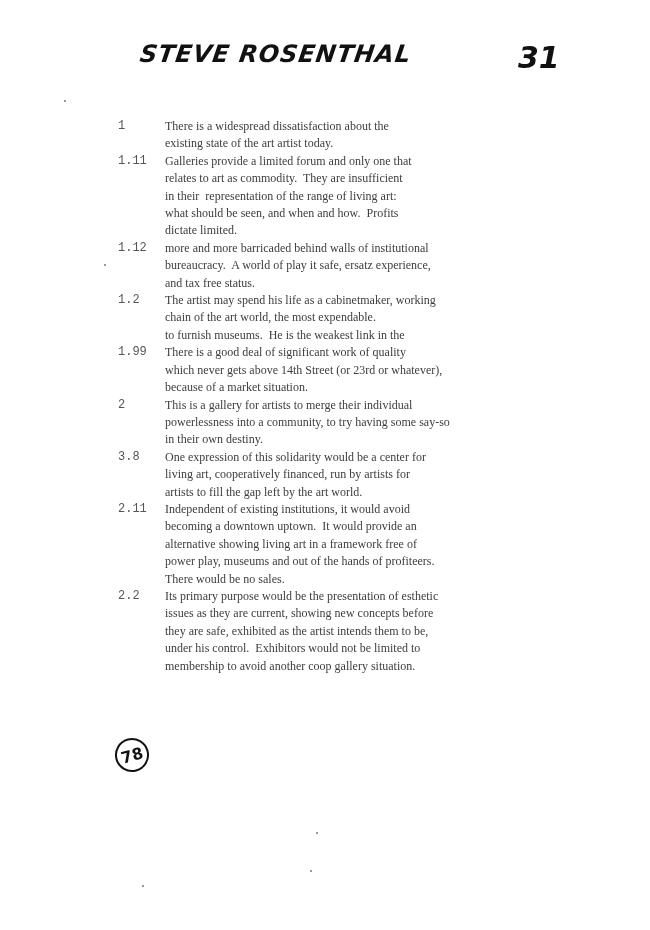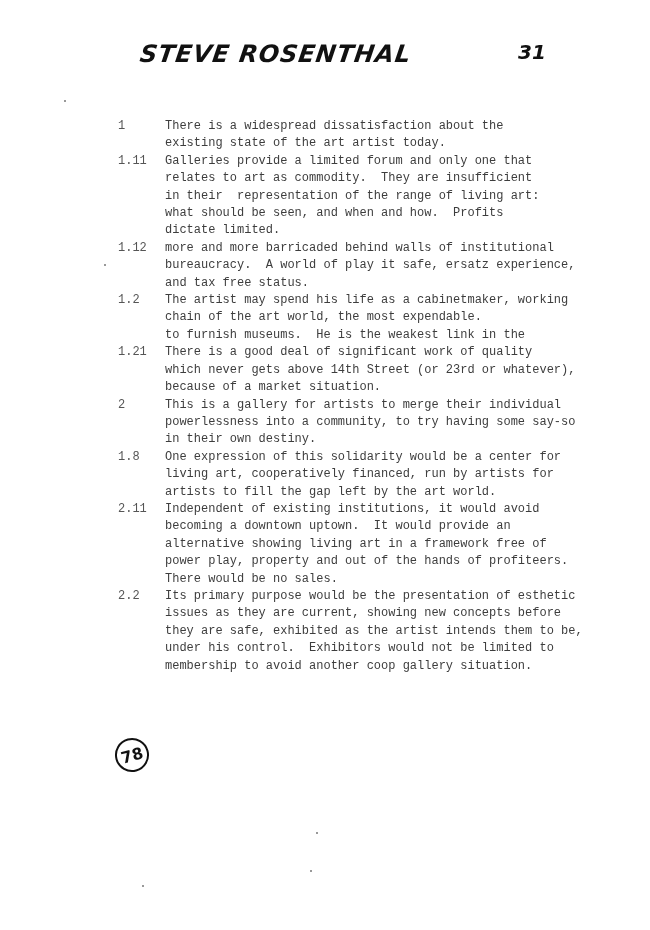--- a/index.html
+++ b/index.html
@@ -9,26 +9,26 @@
     color: #3a3a3a;
   }
   .hand-title {
     position: absolute; left: 140px; top: 40px;
     font-family: "DejaVu Sans", sans-serif; font-weight: bold; font-style: italic;
     font-size: 24px; letter-spacing: 1px; color: #111; transform: skewX(-8deg);
   }
   .hand-page {
     position: absolute; left: 518px; top: 40px;
     font-family: "DejaVu Sans", sans-serif; font-weight: bold; font-style: italic;
-    font-size: 20px; color: #111;
+    font-size: 30px; color: #111;
   }
   .doc { position: absolute; left: 118px; top: 118px; width: 500px; }
   .para { display: flex; }
   .num { width: 47px; flex: none; font-size: 12px; line-height: 17.4px; color: #555; }
-  .lines { flex: 1; }
+  .lines { flex: 1; font-family: Liberation Serif, serif; }
   .line { font-size: 12px; line-height: 17.4px; white-space: pre; color: #3d3d3d; }
   .circle {
     position: absolute; left: 115px; top: 738px; width: 30px; height: 30px;
     border: 2.5px solid #111; border-radius: 50%;
     font-family: "DejaVu Sans", sans-serif; font-weight: bold; font-size: 16px;
     display: flex; align-items: center; justify-content: center; color: #111;
     transform: rotate(-15deg);
   }
   .speck { position: absolute; width: 2px; height: 2px; background: #777; border-radius: 50%; }
 </style>
@@ -66,50 +66,50 @@
   </div>
   <div class="para">
     <div class="num">1.2</div>
     <div class="lines">
       <div class="line">The artist may spend his life as a cabinetmaker, working</div>
       <div class="line">chain of the art world, the most expendable.</div>
       <div class="line">to furnish museums.  He is the weakest link in the</div>
     </div>
   </div>
   <div class="para">
-    <div class="num">1.21</div>
+    <div class="num">1.99</div>
     <div class="lines">
       <div class="line">There is a good deal of significant work of quality</div>
       <div class="line">which never gets above 14th Street (or 23rd or whatever),</div>
       <div class="line">because of a market situation.</div>
     </div>
   </div>
   <div class="para">
     <div class="num">2</div>
     <div class="lines">
       <div class="line">This is a gallery for artists to merge their individual</div>
       <div class="line">powerlessness into a community, to try having some say-so</div>
       <div class="line">in their own destiny.</div>
     </div>
   </div>
   <div class="para">
-    <div class="num">1.8</div>
+    <div class="num">3.8</div>
     <div class="lines">
       <div class="line">One expression of this solidarity would be a center for</div>
       <div class="line">living art, cooperatively financed, run by artists for</div>
       <div class="line">artists to fill the gap left by the art world.</div>
     </div>
   </div>
   <div class="para">
     <div class="num">2.11</div>
     <div class="lines">
       <div class="line">Independent of existing institutions, it would avoid</div>
       <div class="line">becoming a downtown uptown.  It would provide an</div>
       <div class="line">alternative showing living art in a framework free of</div>
-      <div class="line">power play, property and out of the hands of profiteers.</div>
+      <div class="line">power play, museums and out of the hands of profiteers.</div>
       <div class="line">There would be no sales.</div>
     </div>
   </div>
   <div class="para">
     <div class="num">2.2</div>
     <div class="lines">
       <div class="line">Its primary purpose would be the presentation of esthetic</div>
       <div class="line">issues as they are current, showing new concepts before</div>
       <div class="line">they are safe, exhibited as the artist intends them to be,</div>
       <div class="line">under his control.  Exhibitors would not be limited to</div>

